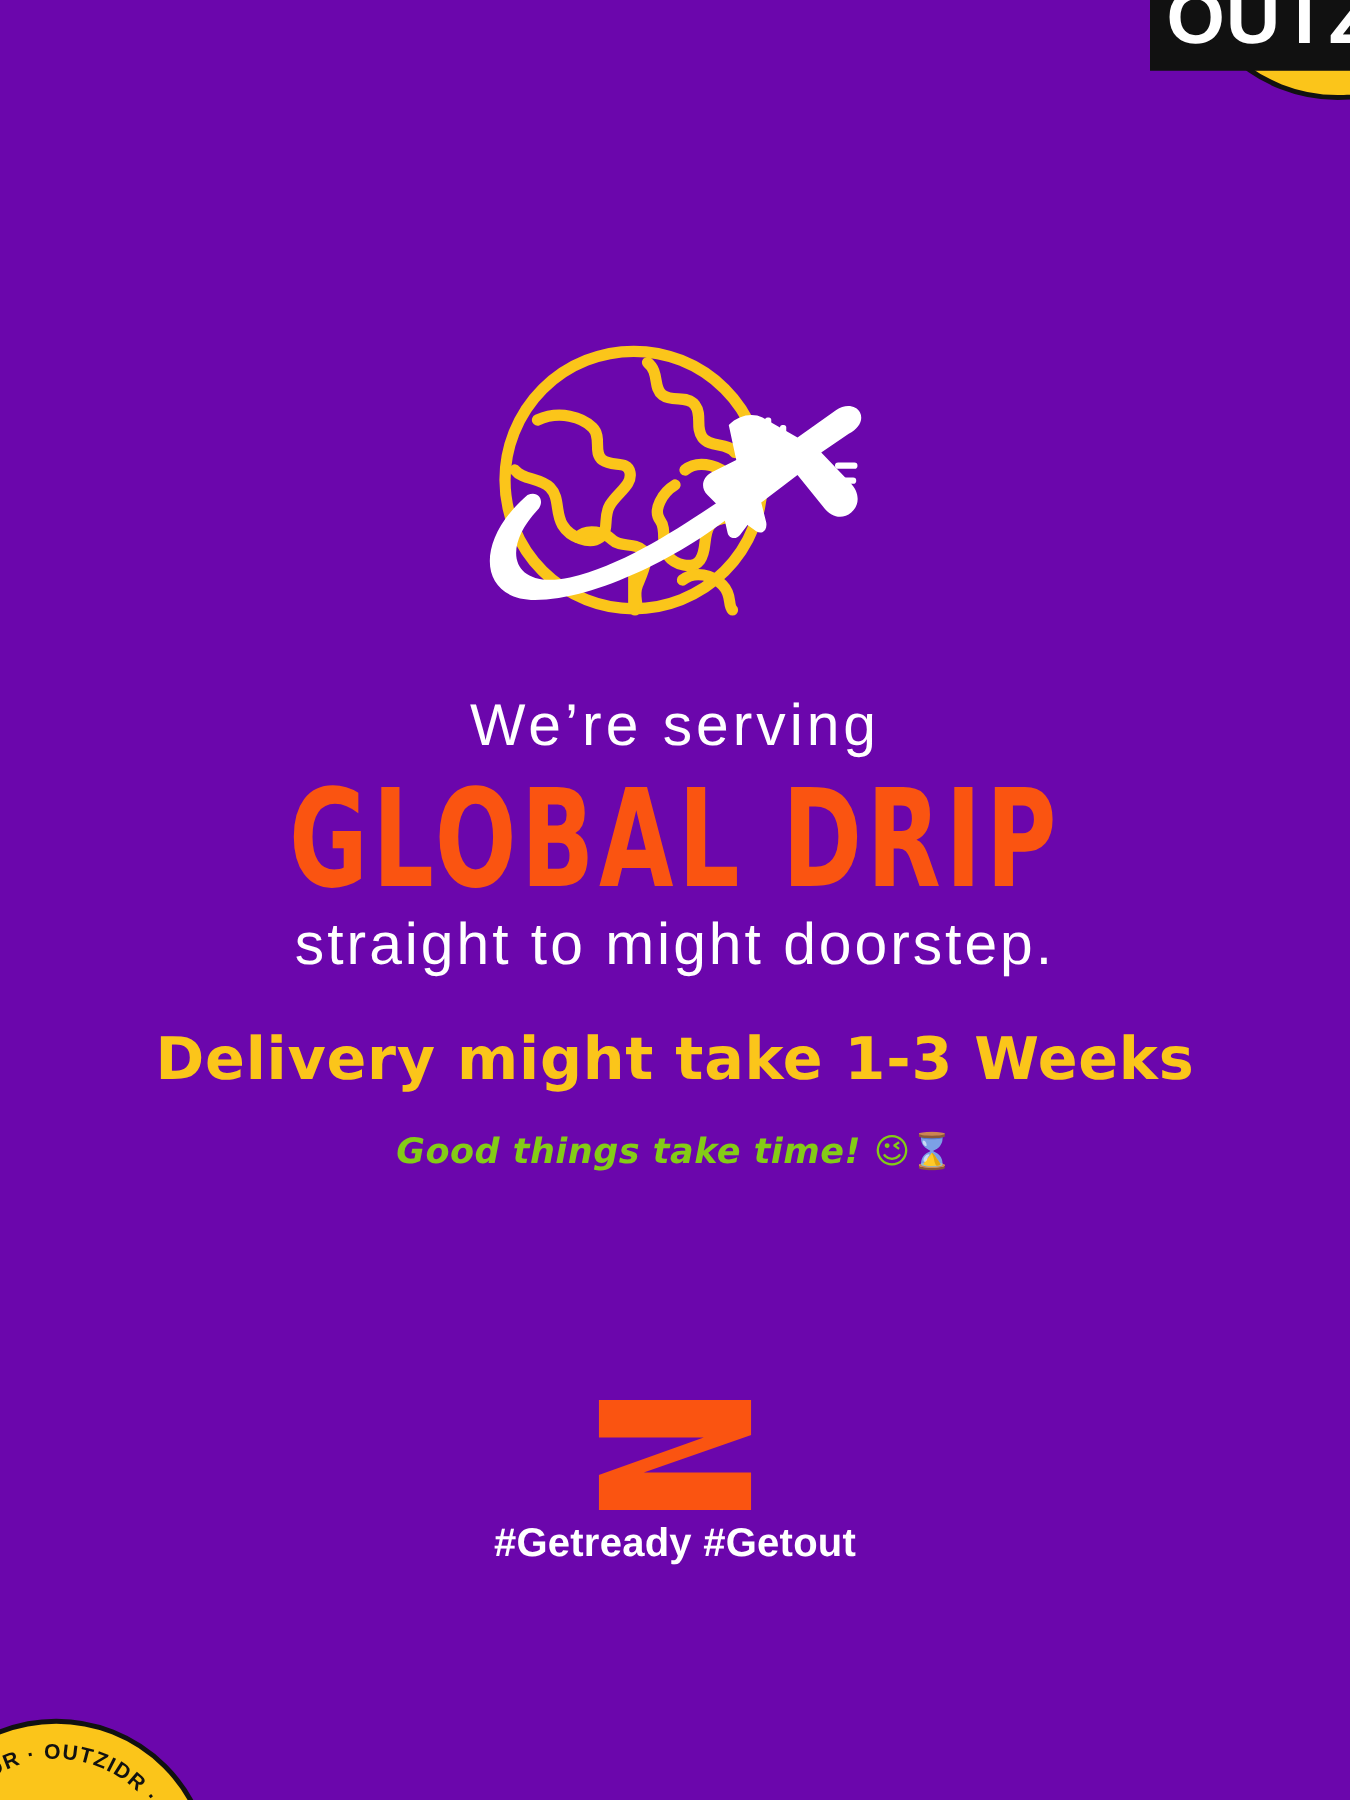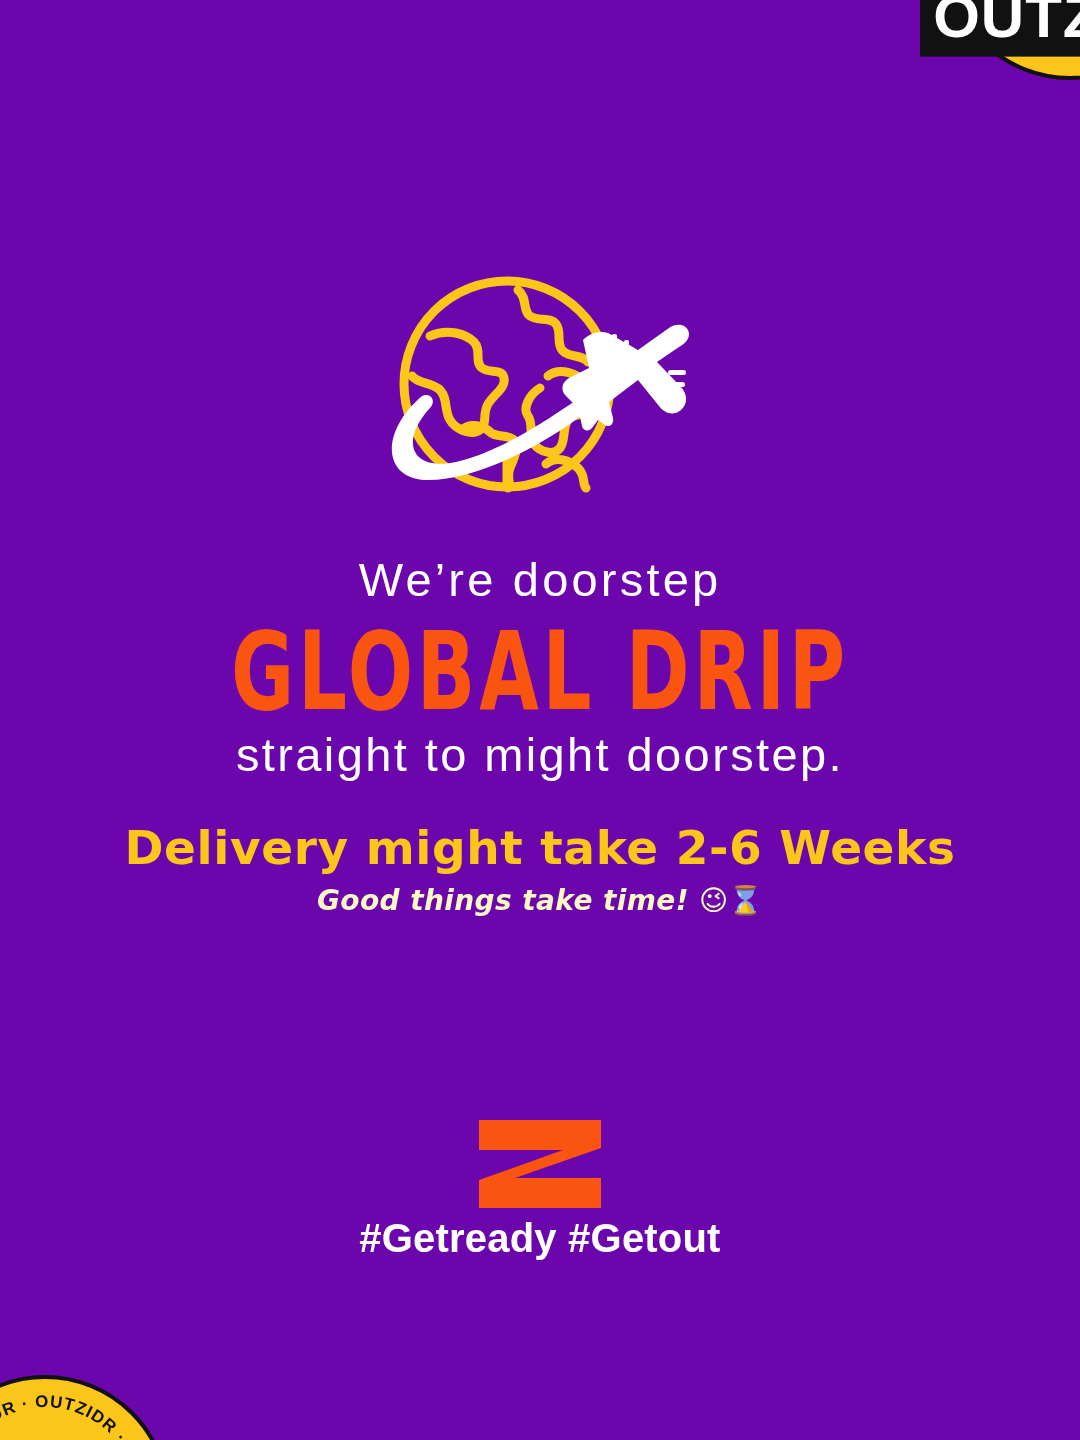--- a/index.html
+++ b/index.html
@@ -125,45 +125,45 @@
   }
   .delivery-main {
     color: #FBC51A;
     font-size: 47px;
     font-weight: bold;
     letter-spacing: 0.6px;
     line-height: 1.2;
     font-family: "DejaVu Sans", sans-serif;
   }
   .delivery-sub {
-    color: #fef9c3;
+    color: #84cc16;
     font-size: 28px;
     font-weight: bold;
     font-style: italic;
     letter-spacing: 0.4px;
-    margin-top: 8px;
+    margin-top: 28px;
     font-family: "DejaVu Sans", sans-serif;
   }
   .delivery-sub .emoji { font-style: normal; letter-spacing: 0; }
 
   
   .footer {
     position: absolute;
     left: 0;
     right: 0;
     top: 1120px;
     text-align: center;
   }
   .footer-z {
     display: block;
     margin: 0 auto;
   }
   .footer-tags {
     color: #ffffff;
-    font-size: 40px;
+    font-size: 32px;
     font-weight: bold;
     letter-spacing: 0.2px;
     margin-top: 8px;
   }
 </style>
 </head>
 <body>
 
 <div class="poster">
 
@@ -217,27 +217,27 @@
                  C190 118 192 110 199 106 L219 96 Z"></path>
         <rect x="298" y="98" width="18" height="5" rx="2.5"></rect>
         <rect x="295" y="110" width="20" height="5" rx="2.5"></rect>
         <rect x="242" y="62" width="5" height="8" rx="2"></rect>
         <rect x="254" y="68" width="5" height="8" rx="2"></rect>
       </g>
     </svg>
   </div>
 
   <div class="headline">
-    <div class="line-we">We’re doorstep</div>
+    <div class="line-we">We’re serving</div>
     <div class="line-global">GLOBAL DRIP</div>
     <div class="line-straight">straight to might doorstep.</div>
   </div>
 
   <div class="delivery">
-    <div class="delivery-main">Delivery might take 2-6 Weeks</div>
+    <div class="delivery-main">Delivery might take 1-3 Weeks</div>
     <div class="delivery-sub">
       <span>Good things take time!</span>
       <span class="emoji">😉⌛</span>
     </div>
   </div>
 
   <div class="footer">
     <svg class="footer-z" width="122" height="88" viewBox="0 0 122 88">
       <polygon points="0,0 122,0 122,28 36,58 122,58 122,88 0,88 0,60 84,30 0,30" fill="#FA5411"></polygon>
     </svg>

